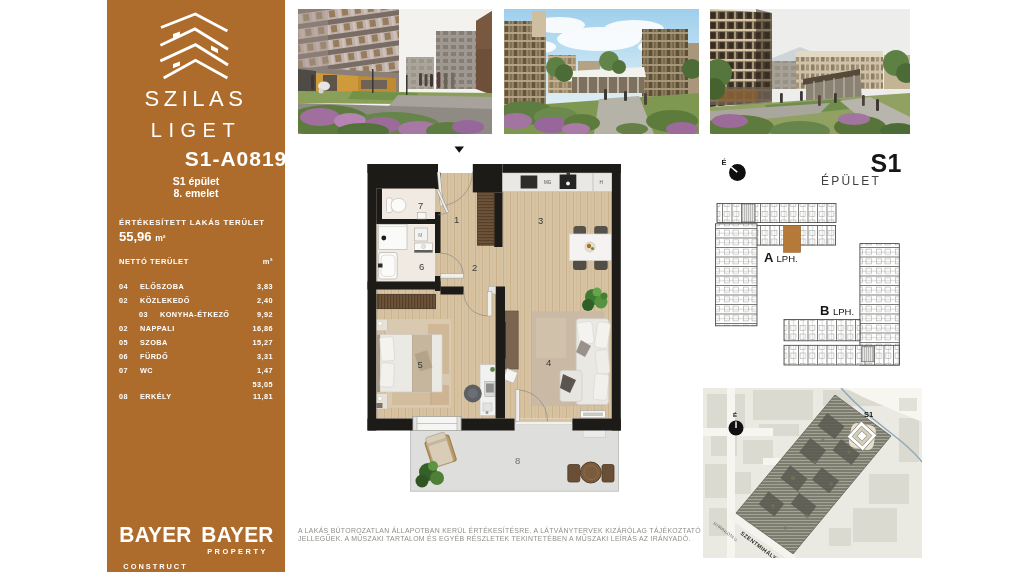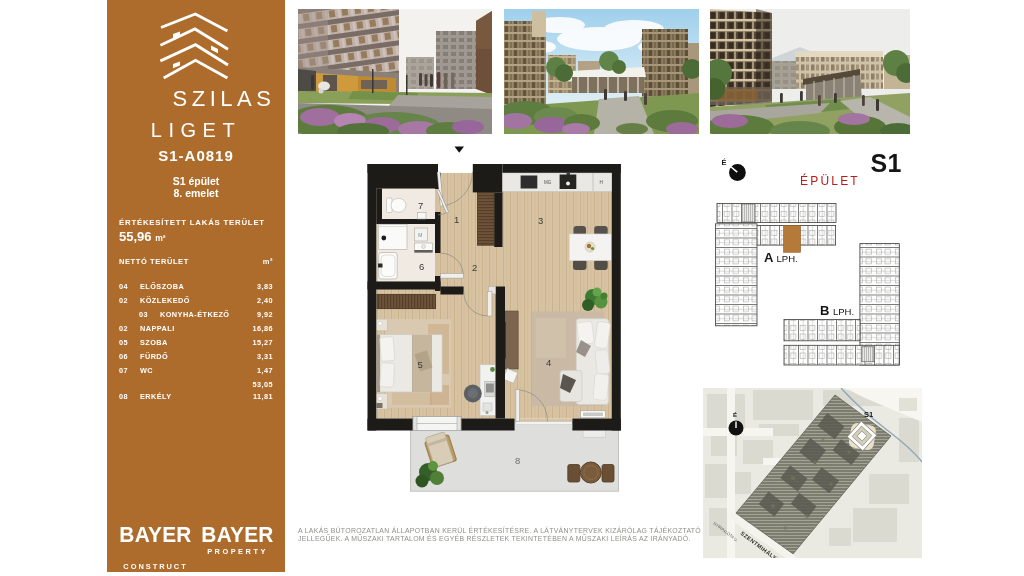--- a/index.html
+++ b/index.html
@@ -22,25 +22,25 @@
       <path d="M0.4 49 L35.5 32.7 L68 52.9"></path>
       <path d="M3.7 66 L35.5 48.3 L67.4 66"></path>
     </g>
     <g fill="#fff">
       <polygon points="13,22 20,19.4 20,23.6 13,26.2"></polygon>
       <polygon points="51,33.6 58,37 58,41.2 51,37.8"></polygon>
       <polygon points="13,52 20,49.4 20,53.6 13,56.2"></polygon>
     </g>
   </svg>
 
-  <div class="sb-c" style="top:86px;font-size:22px;letter-spacing:4.5px;font-weight:400;margin-left:28px;">SZILAS</div>
+  <div class="sb-c" style="top:86px;font-size:22px;letter-spacing:4.5px;font-weight:400;">SZILAS</div>
 
   <div class="sb-c" style="top:119px;font-size:20px;letter-spacing:6.5px;font-weight:400;">LIGET</div>
 
-  <div class="sb-c" style="top:147px;font-size:15px;font-weight:700;letter-spacing:1px;">S1-A0819</div>
+  <div class="sb-c" style="top:147px;font-size:21px;font-weight:700;letter-spacing:1px;margin-left:40px;">S1-A0819</div>
 
   <div class="sb-c" style="top:175px;font-size:10.5px;font-weight:700;">S1 épület</div>
 
   <div class="sb-c" style="top:187px;font-size:10.5px;font-weight:700;">8. emelet</div>
 
   <div class="abs" style="left:12px;top:218px;font-size:7.8px;font-weight:700;letter-spacing:0.78px;">ÉRTÉKESÍTETT LAKÁS TERÜLET</div>
 
   <div class="abs" style="left:12px;top:229px;font-size:13px;font-weight:700;">55,96 <span style="font-size:8.5px;">m²</span></div>
 
   <div class="abs" style="left:12px;top:257px;width:154px;font-size:7.5px;font-weight:700;letter-spacing:0.6px;">NETTÓ TERÜLET <span style="float:right;">m²</span></div>
@@ -529,21 +529,21 @@
 </svg>
 
 <svg class="abs" style="left:715px;top:148px;" width="50" height="50" viewBox="0 0 50 50">
   <text x="6.5" y="17" font-size="7.5" font-weight="700" fill="#1a1a1a" font-family="Liberation Sans">É</text>
   <circle cx="22.4" cy="24.5" r="8.4" fill="#0e0e0e"></circle>
   <line x1="15" y1="18" x2="22.2" y2="24.2" stroke="#fff" stroke-width="1.6"></line>
 </svg>
 
 <div class="abs" style="left:800px;top:149px;width:102px;text-align:right;font-size:25px;font-weight:700;color:#161616;letter-spacing:0.5px;">S1</div>
 
-<div class="abs" style="left:800px;top:174px;width:102px;text-align:left;font-size:12px;color:#b91c1c;letter-spacing:2.2px;">ÉPÜLET</div>
+<div class="abs" style="left:800px;top:174px;width:102px;text-align:center;font-size:12px;color:#404040;letter-spacing:2.2px;">ÉPÜLET</div>
 
 <svg id="ovw" class="abs" style="left:705px;top:196px;" width="205" height="175" viewBox="705 196 205 175">
 <defs>
 <pattern id="uH" width="9.5" height="19" patternUnits="userSpaceOnUse">
   <rect width="9.5" height="19" fill="#ffffff"></rect>
   <rect x="0" width="0.65" height="19" fill="#3b3b39"></rect>
   <rect x="2" y="2.5" width="5.5" height="5" fill="none" stroke="#90908e" stroke-width="0.45"></rect>
   <rect x="2" y="11" width="5.5" height="5.5" fill="none" stroke="#90908e" stroke-width="0.45"></rect>
   <rect x="4.7" y="0" width="0.45" height="19" fill="#aaaaa8"></rect>
 </pattern>

